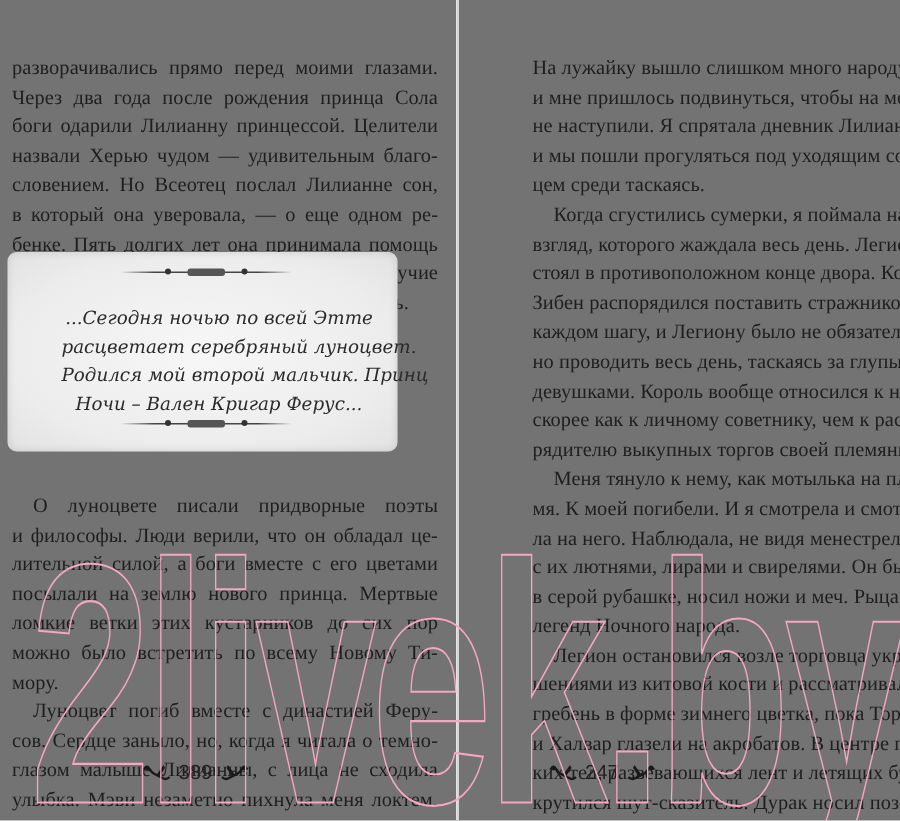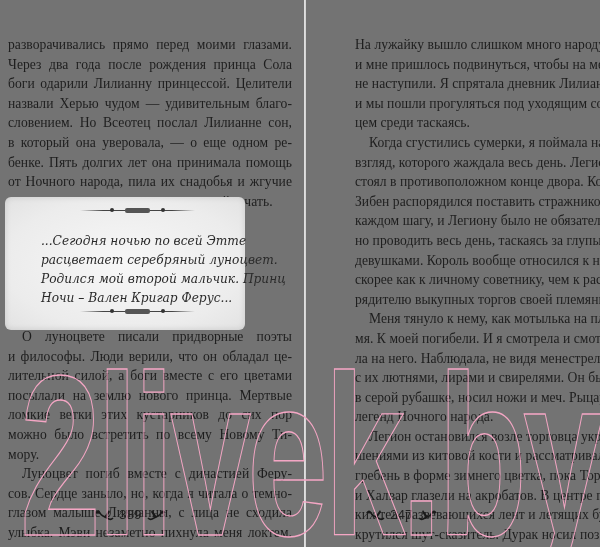--- a/index.html
+++ b/index.html
@@ -48,27 +48,28 @@
     }
     .line.last { text-align-last: left; }
     .line.indent { padding-left: 14px; }
     .left-top { left: 8px; top: 35px; width: 284px; }
     .left-mid { left: 8px; top: 327px; width: 284px; }
     .right-top { left: 49px; top: 35px; width: 244px; }
 
     .quote-box {
       position: absolute;
       left: 5px;
-      top: 197px;
-      width: 240px;
+      top: 168px;
+      width: 260px;
       height: 133px;
       border-radius: 6px;
       background:
         radial-gradient(ellipse at 50% 50%, #f7f7f7 0%, #ececec 70%, #e2e2e2 100%);
       box-shadow: inset 0 0 6px rgba(0,0,0,0.12);
+      text-align: center;
     }
     .flourish {
       position: absolute;
       left: 75px;
       width: 115px;
       height: 6px;
     }
     .flourish.top { top: 10px; }
     .flourish.bottom { top: 111px; }
     .flourish .bar {

